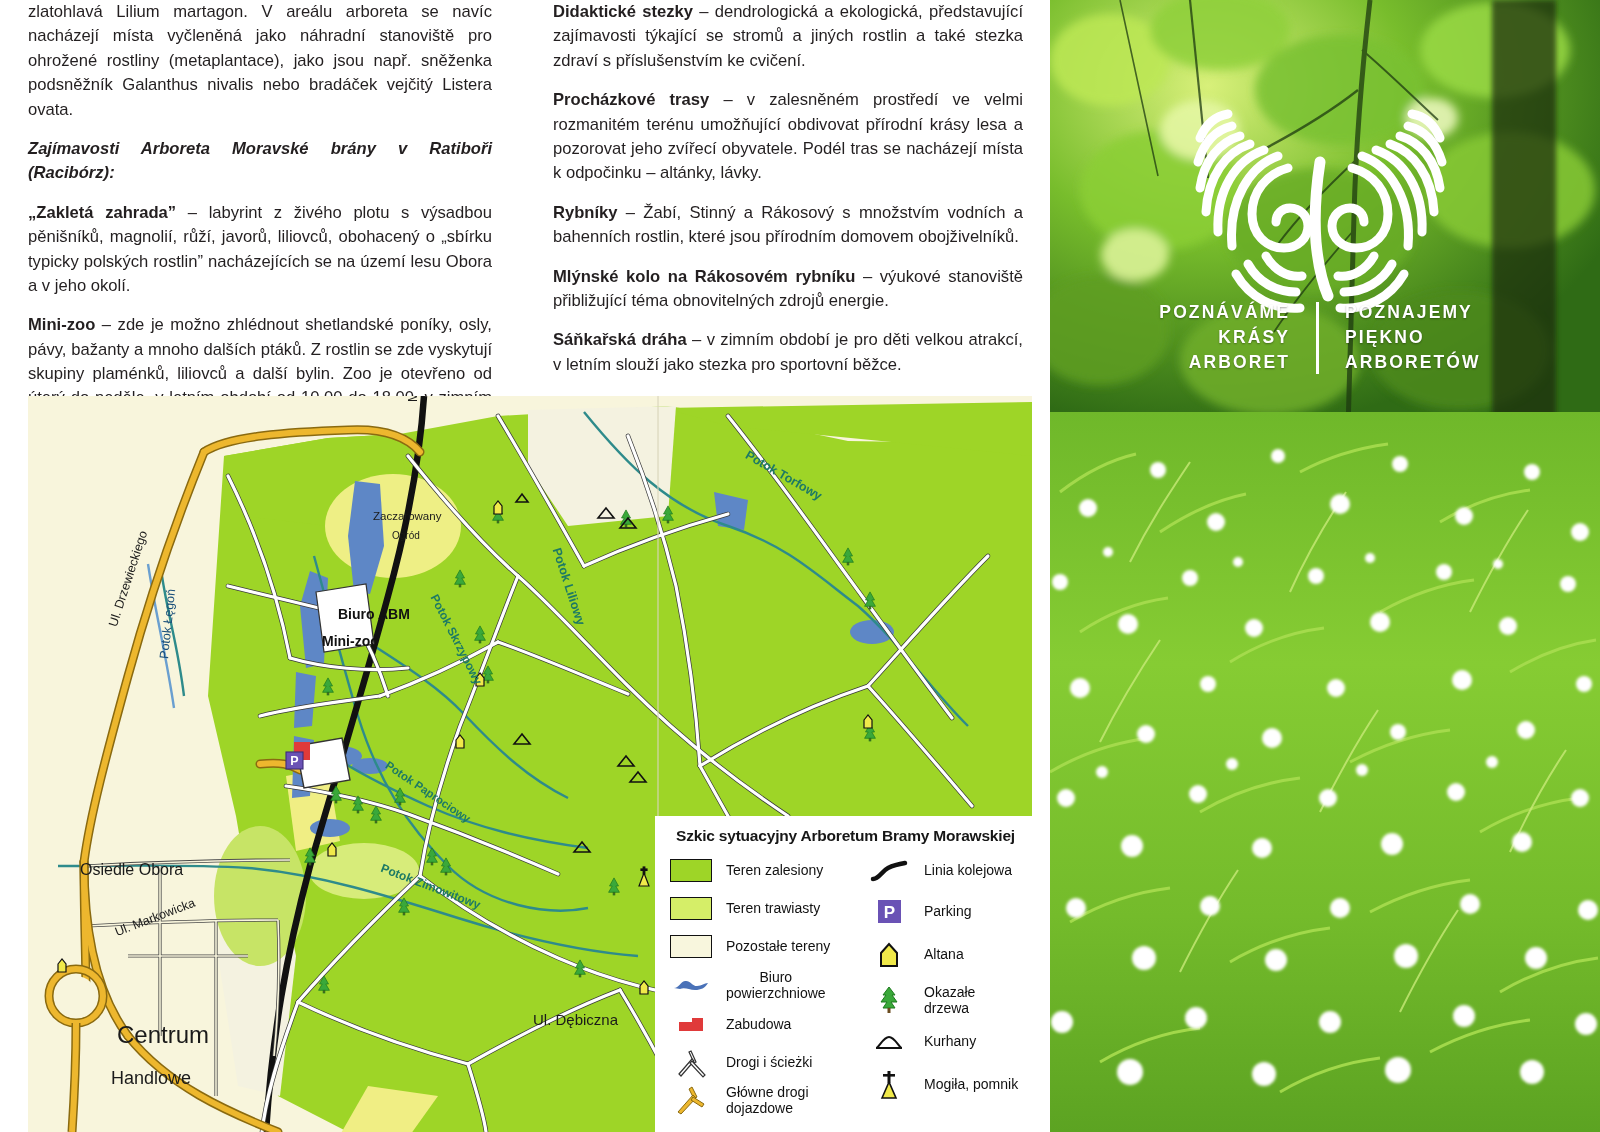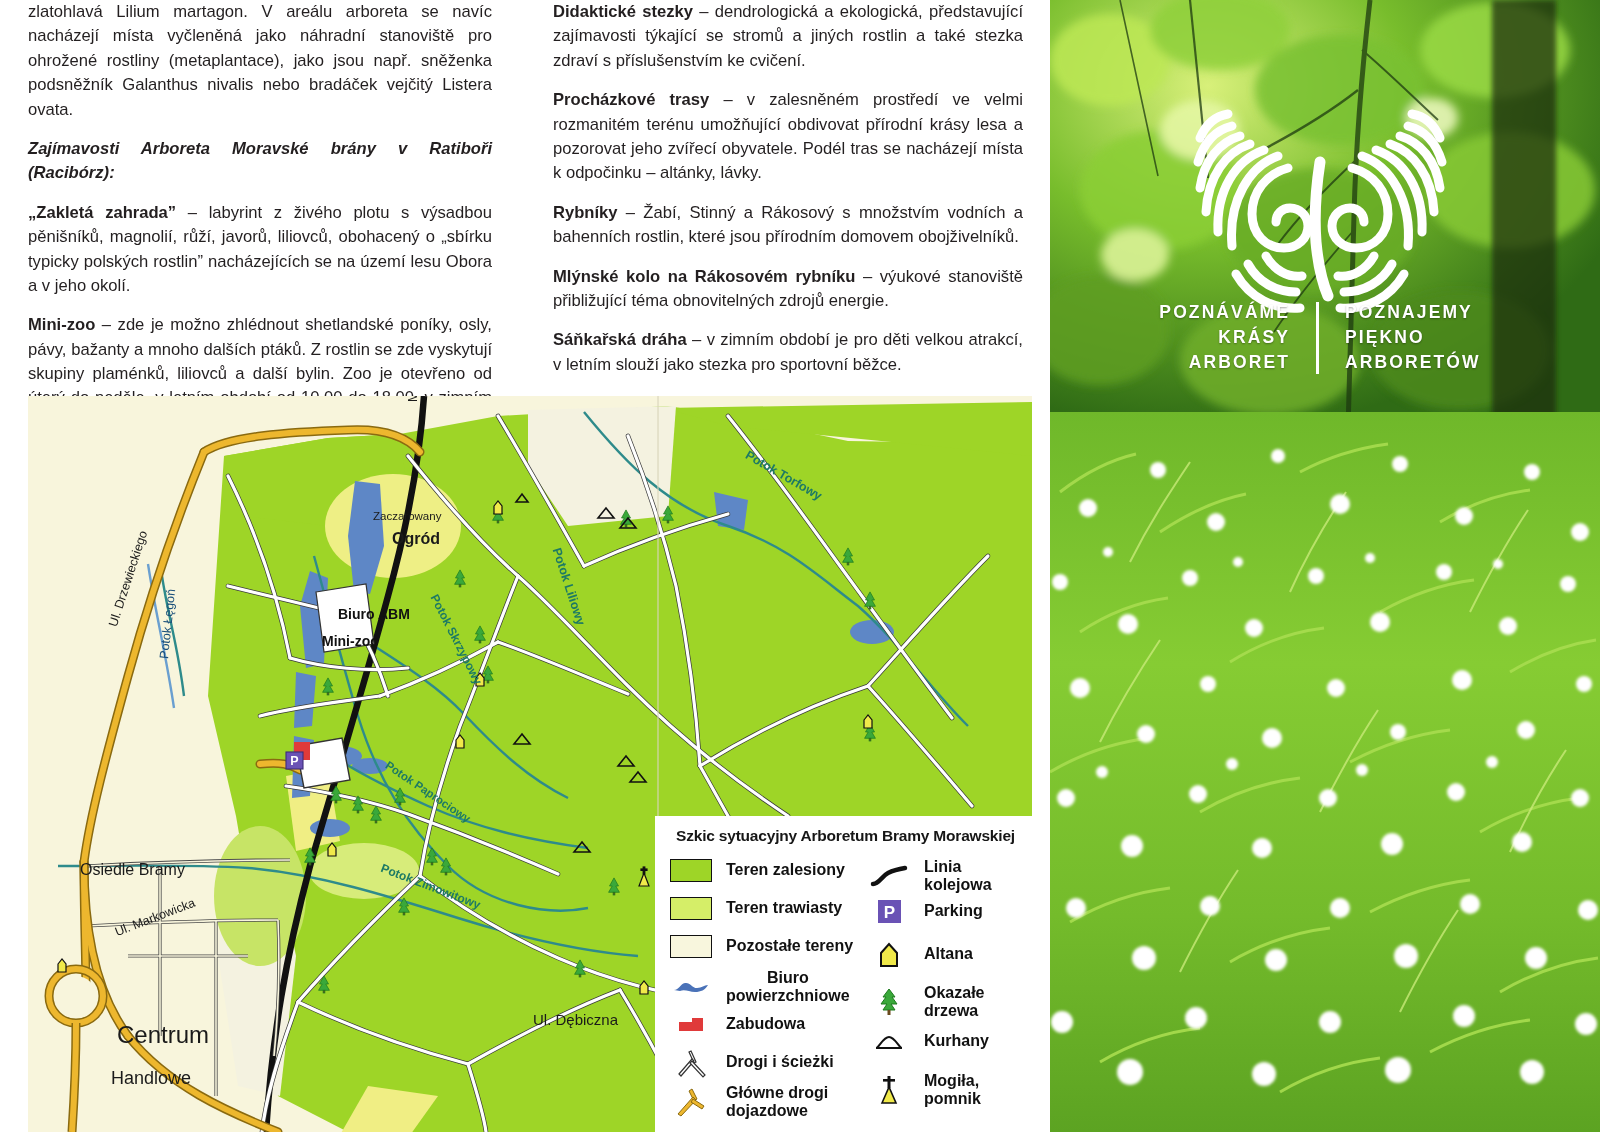--- a/index.html
+++ b/index.html
@@ -25,21 +25,21 @@
 
   
   #legend{position:absolute;left:655px;top:816px;width:377px;height:316px;
           background:#ffffff;box-sizing:border-box;padding:8px 10px 16px 14px;}
   #legend .ltitle{font-size:15.5px;font-weight:bold;color:#161616;
                   text-align:center;margin:3px 0 9px 0;letter-spacing:-.2px;}
   .lgrid{position:relative;height:258px;}
   .lrow{position:absolute;display:flex;align-items:center;}
   .lrow .sw{width:44px;height:25px;flex:0 0 44px;margin-right:13px;
             display:flex;align-items:center;justify-content:center;}
-  .lrow .ltxt{font-size:16px;font-weight:bold;color:#111;line-height:1.15;}
+  .lrow .ltxt{font-size:14px;font-weight:normal;color:#111;line-height:1.15;}
   .swbox{width:42px;height:23px;border:1.6px solid #111;box-sizing:border-box;}
 
   
   #photo{position:absolute;left:1040px;top:0;width:560px;height:1132px;overflow:hidden;}
   #photo .ph-top{position:absolute;left:0;top:0;width:100%;height:430px;}
   #photo .ph-bot{position:absolute;left:0;top:412px;width:100%;height:720px;}
   #logo-wrap{position:absolute;left:0;top:96px;width:560px;text-align:center;}
   #logo-sub{position:absolute;left:0;top:300px;width:560px;
             display:flex;justify-content:center;align-items:flex-start;gap:4px;}
   .logo-col{color:#fff;font-weight:bold;font-size:17.5px;line-height:1.42;
@@ -371,27 +371,27 @@
             </g>
         </g>
 
         <line x1="630" y1="0" x2="630" y2="736" stroke="#d9d5bb" stroke-width="1.4" opacity=".8"></line>
       </g>
     </svg>
 
     <div id="map-labels">
         <div class="mlabel" style="left: 78px; top: 228px; font-size: 12.5px; color: rgb(26, 26, 26); font-weight: normal; transform: rotate(-72deg); transform-origin: left top;">Ul. Drzewieckiego</div>
         <div class="mlabel" style="left: 129px; top: 262px; font-size: 12.5px; color: rgb(26, 79, 122); font-weight: normal; transform: rotate(-84deg); transform-origin: left top;">Potok Łęgoń</div>
-        <div class="mlabel" style="left: 52px; top: 465px; font-size: 16px; color: rgb(26, 26, 26); font-weight: normal; transform: rotate(0deg); transform-origin: left top;">Osiedle Bramy</div>
+        <div class="mlabel" style="left: 52px; top: 465px; font-size: 16px; color: rgb(26, 26, 26); font-weight: normal; transform: rotate(0deg); transform-origin: left top;">Osiedle Obora</div>
         <div class="mlabel" style="left: 85px; top: 530px; font-size: 12.5px; color: rgb(26, 26, 26); font-weight: normal; transform: rotate(-21deg); transform-origin: left top;">Ul. Markowicka</div>
         <div class="mlabel" style="left: 89px; top: 625px; font-size: 24px; color: rgb(26, 26, 26); font-weight: normal; transform: rotate(0deg); transform-origin: left top;">Centrum</div>
         <div class="mlabel" style="left: 83px; top: 672px; font-size: 18px; color: rgb(26, 26, 26); font-weight: normal; transform: rotate(0deg); transform-origin: left top;">Handlowe</div>
         <div class="mlabel" style="left: 378px; top: 6px; font-size: 12.5px; color: rgb(26, 26, 26); font-weight: normal; transform: rotate(-90deg); transform-origin: left top;">Markc</div>
         <div class="mlabel" style="left: 345px; top: 114px; font-size: 11.5px; color: rgb(26, 26, 26); font-weight: normal; transform: rotate(0deg); transform-origin: left top;">Zaczarowany</div>
-        <div class="mlabel" style="left: 364px; top: 134px; font-size: 16px; color: rgb(26, 26, 26); font-weight: bold; transform: rotate(0deg); transform-origin: left top;">Ogród</div>
+        <div class="mlabel" style="left: 364px; top: 134px; font-size: 10px; color: rgb(26, 26, 26); font-weight: normal; transform: rotate(0deg); transform-origin: left top;">Ogród</div>
         <div class="mlabel" style="left: 310px; top: 210px; font-size: 14px; color: rgb(17, 17, 17); font-weight: bold; transform: rotate(0deg); transform-origin: left top;">Biuro ABM</div>
         <div class="mlabel" style="left: 294px; top: 237px; font-size: 14px; color: rgb(17, 17, 17); font-weight: bold; transform: rotate(0deg); transform-origin: left top;">Mini-zoo</div>
         <div class="mlabel" style="left: 412px; top: 196px; font-size: 12px; color: rgb(29, 122, 100); font-weight: bold; transform: rotate(63deg); transform-origin: left top;">Potok Skrzypowy</div>
         <div class="mlabel" style="left: 722px; top: 52px; font-size: 12.5px; color: rgb(29, 122, 100); font-weight: bold; transform: rotate(30deg); transform-origin: left top;">Potok Torfowy</div>
         <div class="mlabel" style="left: 535px; top: 150px; font-size: 12.5px; color: rgb(29, 122, 100); font-weight: bold; transform: rotate(72deg); transform-origin: left top;">Potok Liliowy</div>
         <div class="mlabel" style="left: 362px; top: 363px; font-size: 11.5px; color: rgb(29, 122, 100); font-weight: bold; transform: rotate(34deg); transform-origin: left top;">Potok Paprociowy</div>
         <div class="mlabel" style="left: 356px; top: 465px; font-size: 12px; color: rgb(29, 122, 100); font-weight: bold; transform: rotate(21deg); transform-origin: left top;">Potok Zimowitowy</div>
         <div class="mlabel" style="left: 505px; top: 615px; font-size: 15px; color: rgb(26, 26, 26); font-weight: normal; transform: rotate(0deg); transform-origin: left top;">Ul. Dębiczna</div>
       </div>
   </div>

